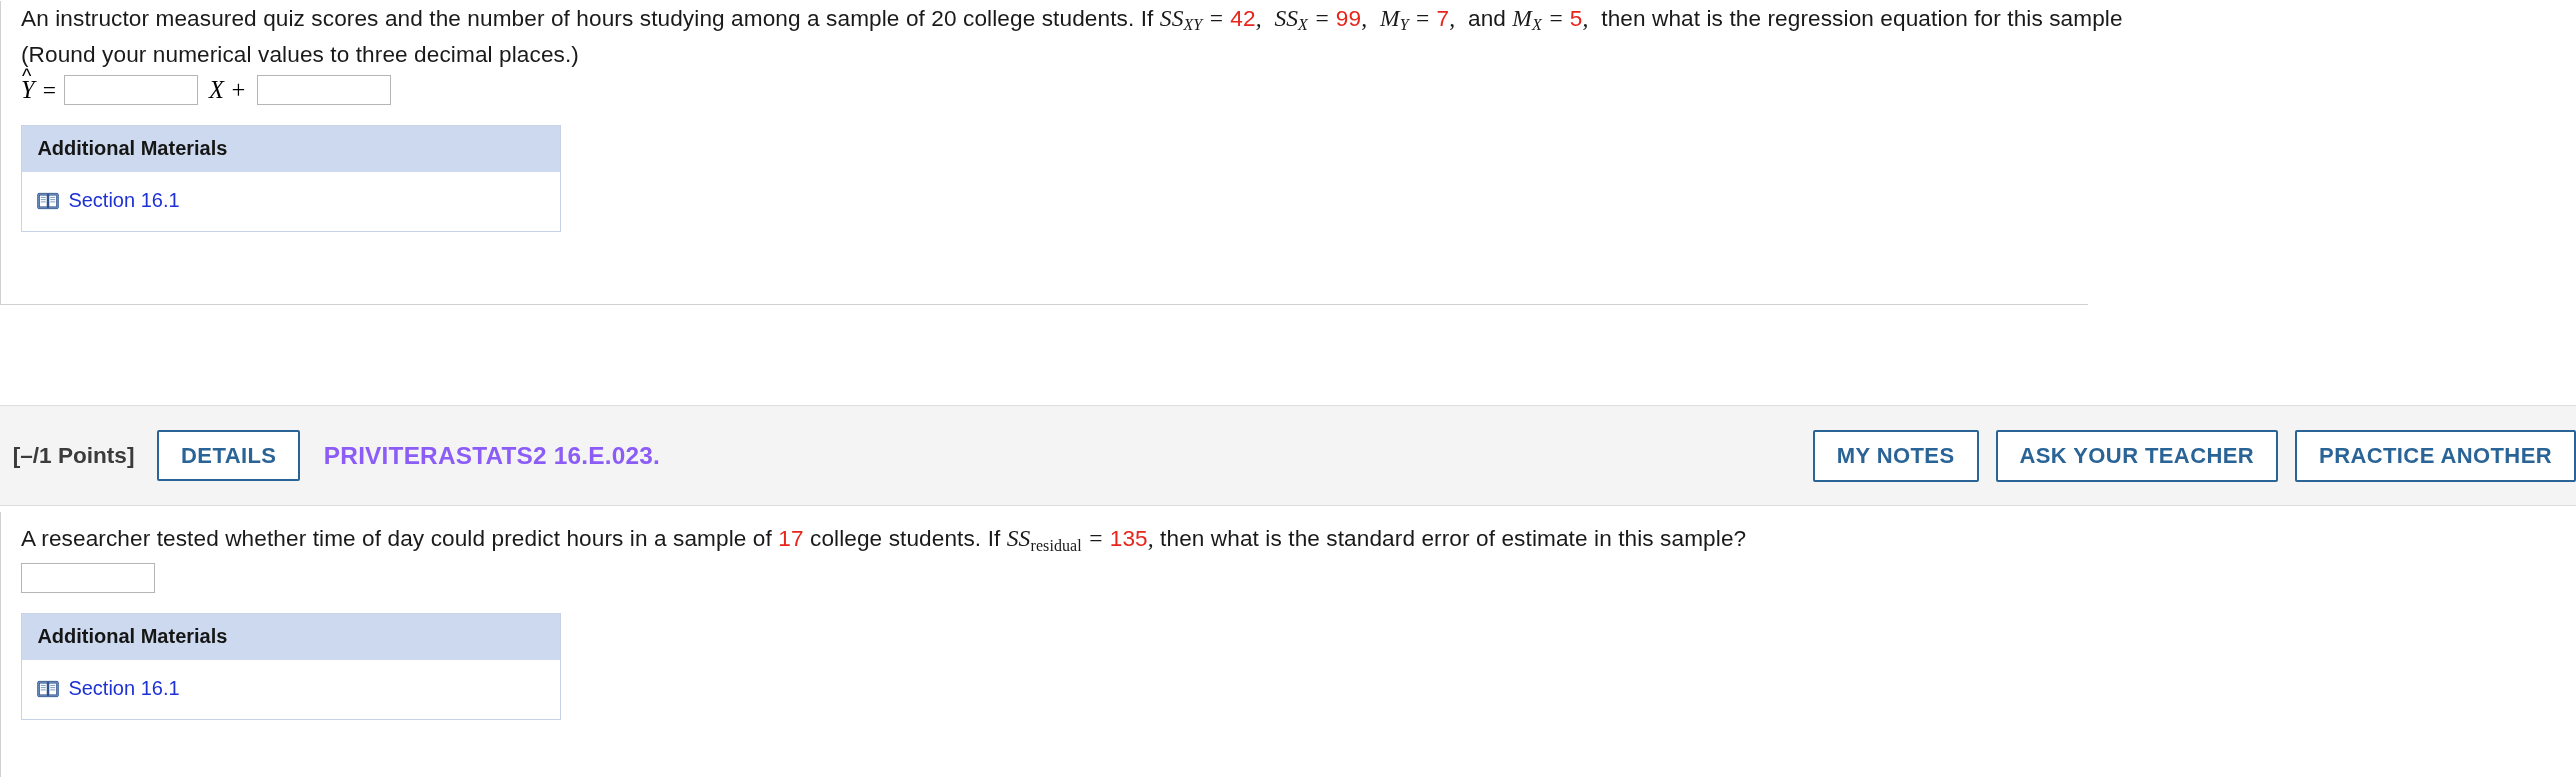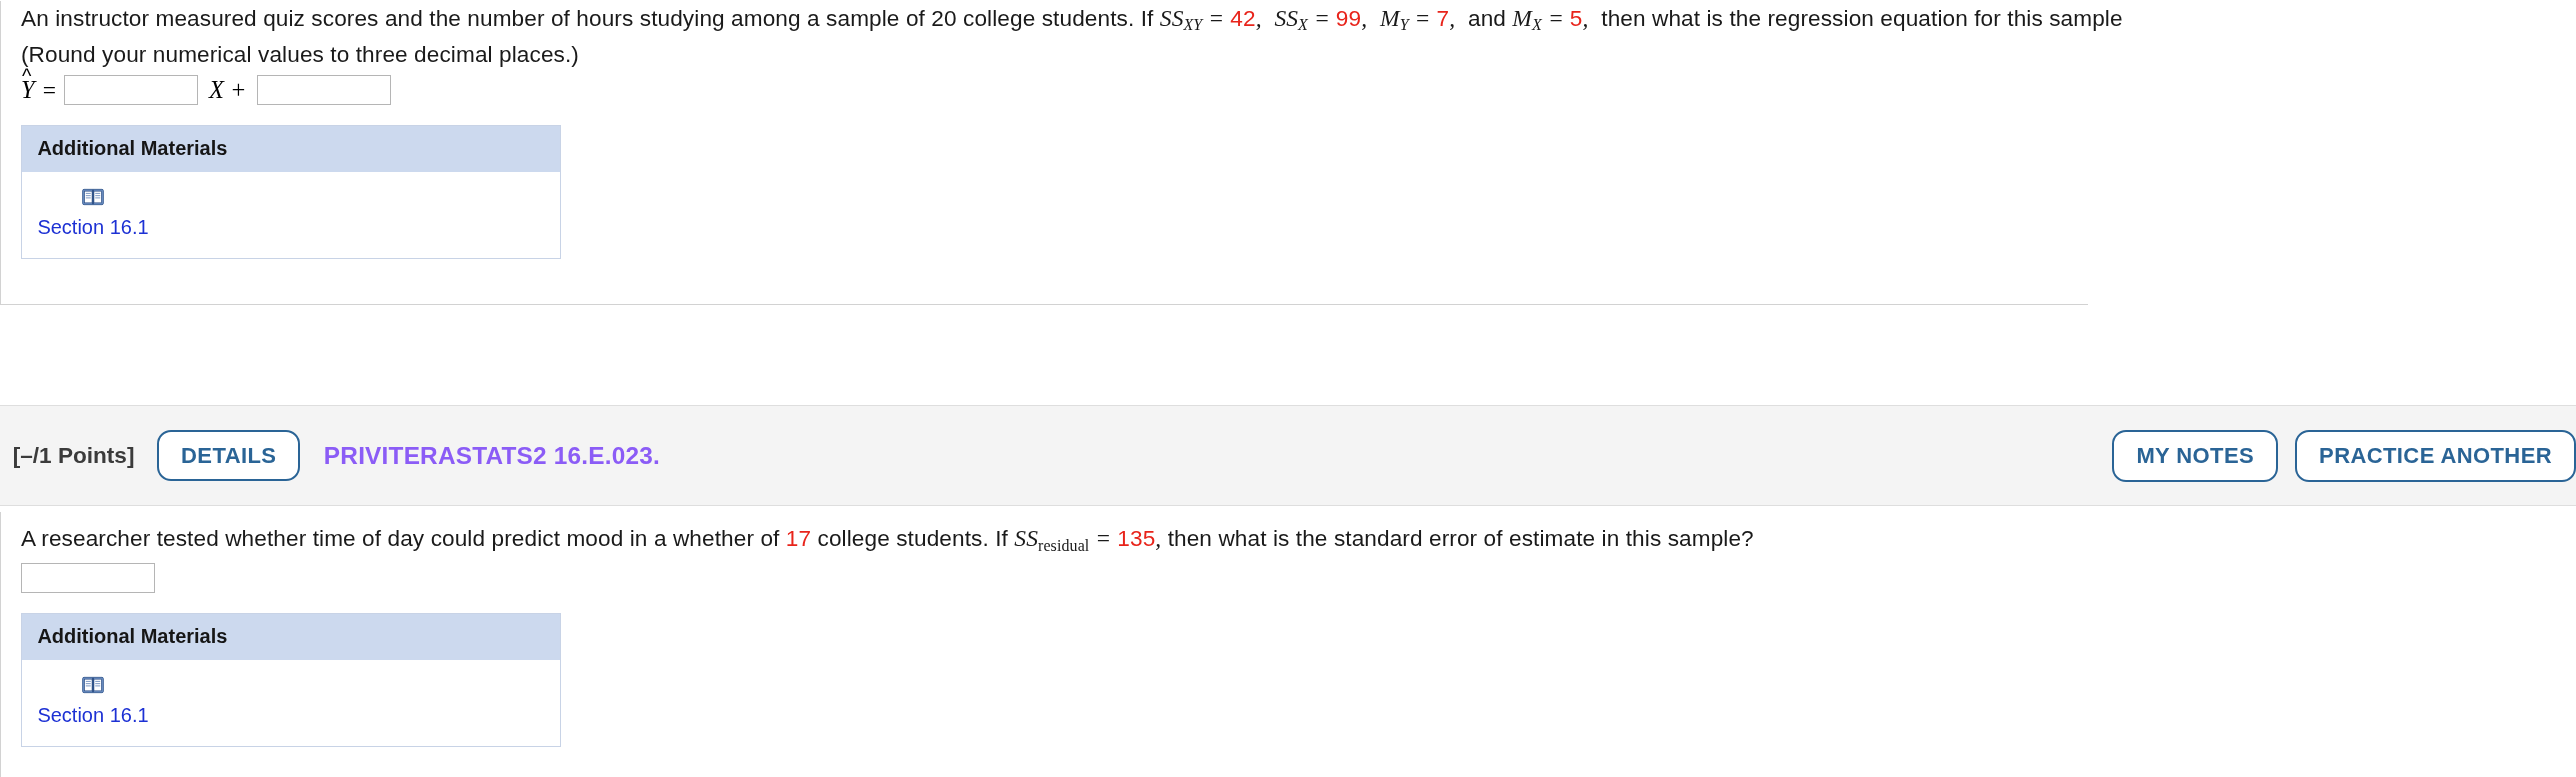--- a/index.html
+++ b/index.html
@@ -126,21 +126,20 @@
     background: #ffffff;
   }
   .material-link {
     display: inline-flex;
     align-items: center;
     gap: 9px;
     color: #1d31d4;
     font-size: 20px;
     text-decoration: none;
     line-height: 25px;
-    flex-direction: column;
   }
   .book-icon {
     width: 22px;
     height: 18px;
     flex: 0 0 auto;
     display: block;
   }
 
   
   .qheader {
@@ -157,21 +156,21 @@
   }
   .points-label {
     font-size: 22.6px;
     font-weight: bold;
     color: #3b3b3b;
     white-space: nowrap;
     margin-right: 22.6px;
   }
   .btn {
     border: 2.7px solid #2a6496;
-    border-radius: 14px;
+    border-radius: 2px;
     background: #ffffff;
     color: #2a6496;
     font-family: "Liberation Sans", sans-serif;
     font-size: 22px;
     font-weight: bold;
     letter-spacing: 0.4px;
     padding: 8px 22px;
     height: 51px;
     line-height: 45px;
     display: inline-flex;
@@ -243,29 +242,30 @@
 
   </div>
 </div>
 
 <div class="qheader" style="top:405px; height:101px;justify-content:flex-end;">
   <span class="points-label">[–/1 Points]</span>
   <button class="btn">DETAILS</button>
   <span class="qcode">PRIVITERASTATS2 16.E.023.</span>
   <span class="header-right">
     <button class="btn">MY NOTES</button>
+    <button class="btn">ASK YOUR TEACHER</button>
     <button class="btn">PRACTICE ANOTHER</button>
   </span>
 </div>
 
 <div class="question-block" style="top:512px;">
   <div class="question-body" style="height:266px; padding-top:9px;">
 
     <div class="qtext">
-      <span>A researcher tested whether time of day could predict mood in a whether of </span><span class="num-red">17</span><span> college students. If </span><span class="mvar"><span>SS</span><sub class="up">residual</sub></span><span class="mvar"> = </span><span class="num-red">135</span><span class="mvar">,</span><span> then what is the standard error of estimate in this sample?</span>
+      <span>A researcher tested whether time of day could predict hours in a sample of </span><span class="num-red">17</span><span> college students. If </span><span class="mvar"><span>SS</span><sub class="up">residual</sub></span><span class="mvar"> = </span><span class="num-red">135</span><span class="mvar">,</span><span> then what is the standard error of estimate in this sample?</span>
     </div>
 
     <div class="answer-row" style="margin-top:5.4px;">
       <input class="ans-input" type="text" value="" placeholder="" style="">
     </div>
 
     <div class="materials" style="margin-top:20px;">
       <div class="materials-head">Additional Materials</div>
       <div class="materials-body">
         <a class="material-link" href="#">

